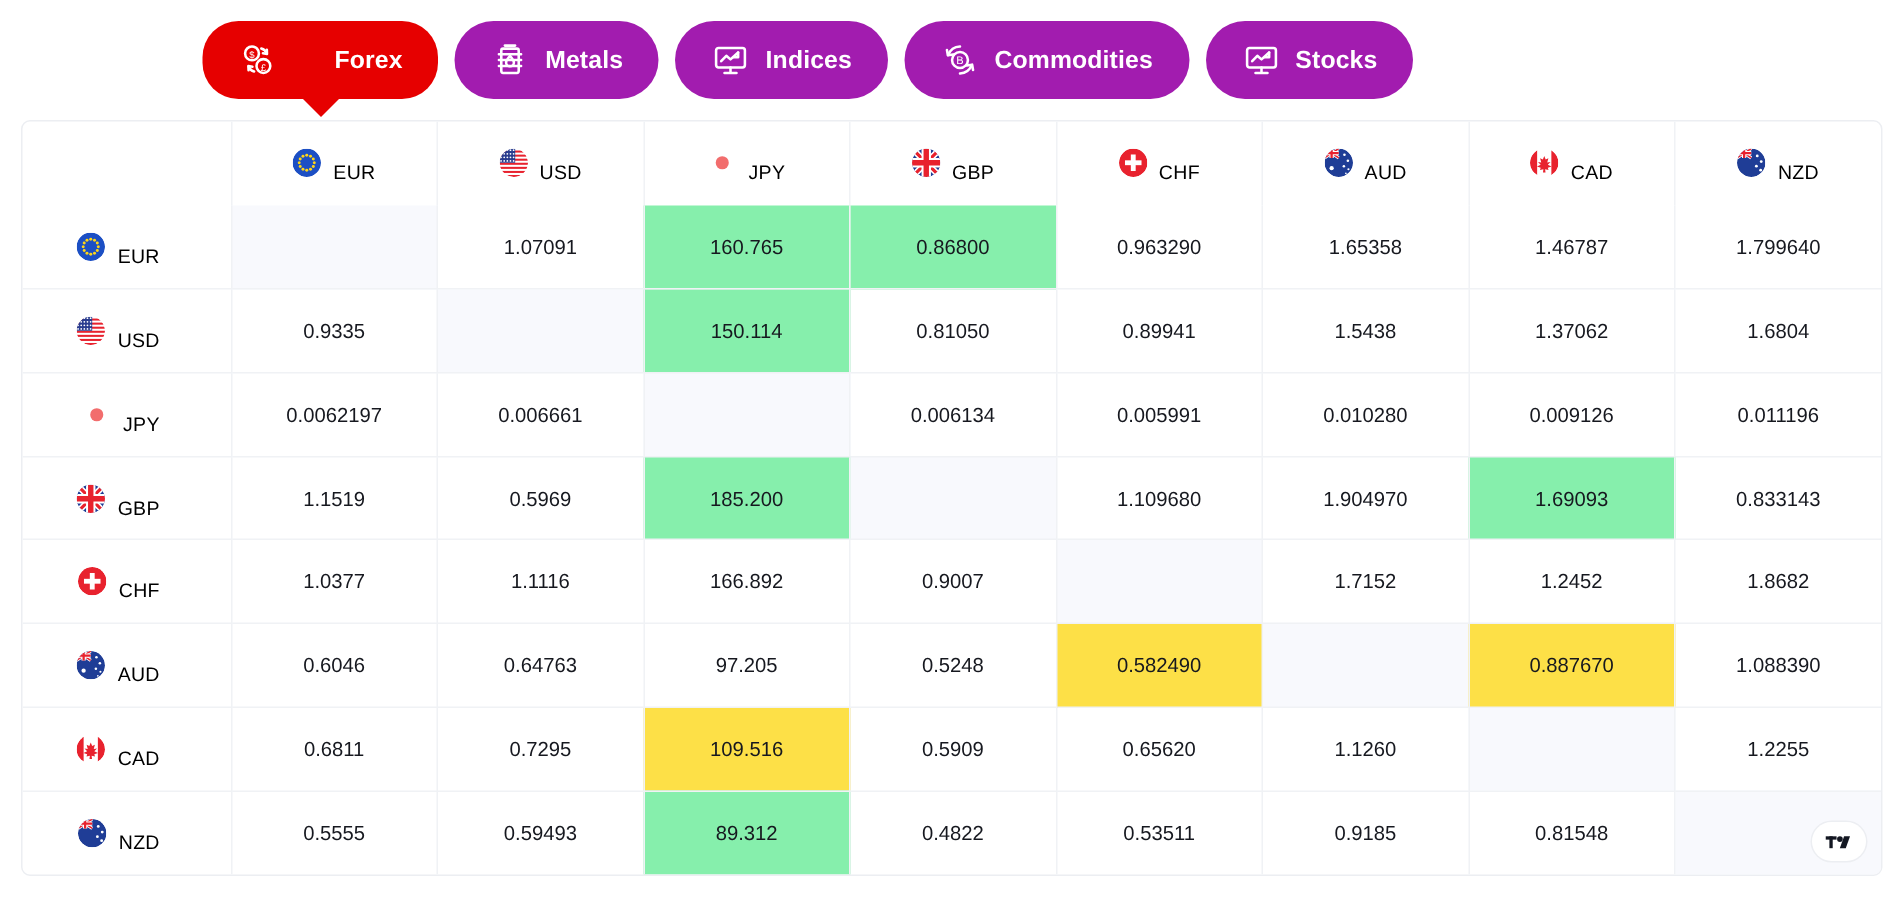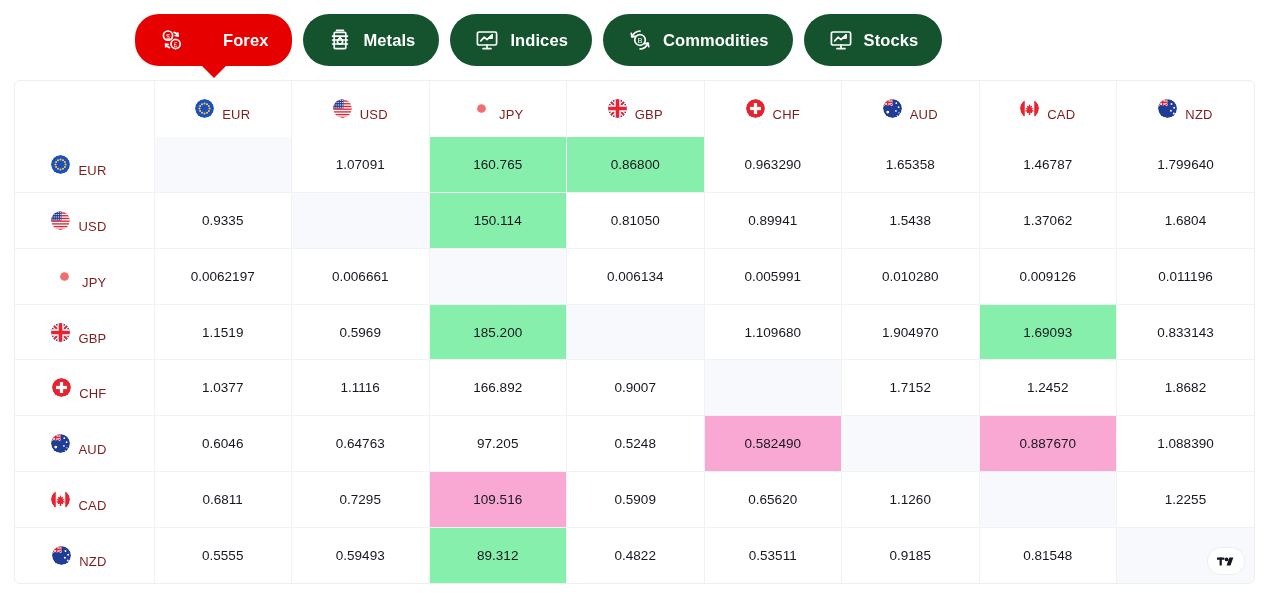--- a/index.html
+++ b/index.html
@@ -20,21 +20,21 @@
     height: 80px;
   }
   .tab {
     position: relative;
     display: flex;
     align-items: center;
     gap: 10px;
     height: 52px;
     padding: 0 24px;
     border-radius: 26px;
-    background: #14532d;
+    background: #a21caf;
     color: #ffffff;
     cursor: pointer;
     user-select: none;
     flex: 0 0 auto;
   }
   .tab.active { background: #e60000; border-radius: 24px; gap: 38px; }
   .tab.active::after {
     content: "";
     position: absolute;
     left: 50%;
@@ -85,27 +85,27 @@
   thead th { height: 57px; }
 
   .ccell {
     display: flex;
     align-items: center;
     justify-content: center;
     gap: 8px;
     height: 100%;
   }
   .ccell.rowlab { justify-content: flex-end; padding-right: 47px; }
-  .ccell .nm { font-size: 13px; font-weight: normal; color: #7f1d1d; letter-spacing: .2px; margin-top: 12px; }
+  .ccell .nm { font-size: 13px; font-weight: normal; color: #000000; letter-spacing: .2px; margin-top: 12px; }
 
   .flag { width: 19px; height: 19px; border-radius: 50%; display: block; flex: 0 0 auto; overflow: hidden; }
   .flag svg { display: block; width: 19px; height: 19px; }
 
   td.diag { background: #f8f9fd; }
-  td.up   { background: #f9a8d4; }
+  td.up   { background: #fde047; }
   td.down { background: #86efac; }
 
   
   .tv-badge {
     position: absolute;
     right: 10px;
     bottom: 9px;
     width: 36px; height: 26px;
     border-radius: 13px;
     background: #ffffff;

